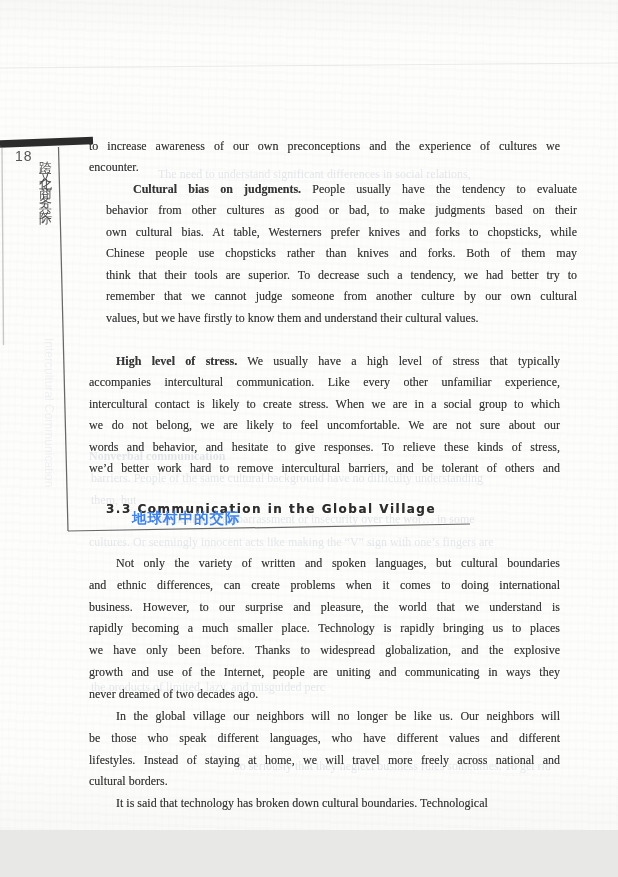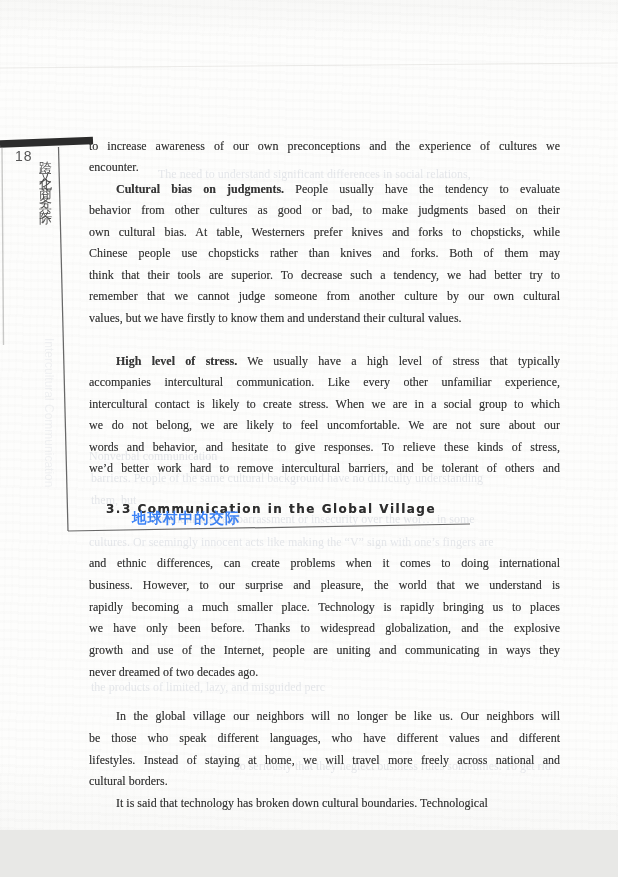--- a/index.html
+++ b/index.html
@@ -66,21 +66,21 @@
     font-family:"Liberation Sans", sans-serif;
   }
 
   .ghost{
     position:absolute;
     font-size:12px;color:#9aa3b5;opacity:.24;
     white-space:nowrap;
     filter:blur(.35px);
     pointer-events:none;
   }
-  .ghost.b{font-weight:normal;}
+  .ghost.b{font-weight:bold;}
   .ghost.vert{
     transform-origin:0 0;transform:rotate(90deg);
     opacity:.13;font-family:"Liberation Sans", sans-serif;
   }
 </style>
 </head>
 <body>
 
 <div class="page">
 
@@ -94,38 +94,39 @@
 
   <div class="pagenum">18</div>
 
   <div class="vtitle">跨文化商务交际</div>
 
   <div id="paras">
       <div class="paragraph" style="top: 136px; line-height: 21.45px;">
         <div class="tline">to increase awareness of our own preconceptions and the experience of cultures we</div>
         <div class="tline last">encounter.</div>
       </div>
-      <div class="paragraph" style="top: 179px; line-height: 21.45px;">
+      <div class="paragraph" style="top: 179px; line-height: 21.45px; margin-left: 17px;">
         <div class="tline" style="text-indent: 27px;"><span class="blead">Cultural bias on judgments.</span> People usually have the tendency to evaluate</div>
         <div class="tline">behavior from other cultures as good or bad, to make judgments based on their</div>
         <div class="tline">own cultural bias. At table, Westerners prefer knives and forks to chopsticks, while</div>
         <div class="tline">Chinese people use chopsticks rather than knives and forks. Both of them may</div>
         <div class="tline">think that their tools are superior. To decrease such a tendency, we had better try to</div>
         <div class="tline">remember that we cannot judge someone from another culture by our own cultural</div>
         <div class="tline last">values, but we have firstly to know them and understand their cultural values.</div>
       </div>
       <div class="paragraph" style="top: 329px; line-height: 21.45px; margin-top: 22px;">
         <div class="tline" style="text-indent: 27px;"><span class="blead">High level of stress.</span> We usually have a high level of stress that typically</div>
         <div class="tline">accompanies intercultural communication. Like every other unfamiliar experience,</div>
         <div class="tline">intercultural contact is likely to create stress. When we are in a social group to which</div>
         <div class="tline">we do not belong, we are likely to feel uncomfortable. We are not sure about our</div>
         <div class="tline">words and behavior, and hesitate to give responses. To relieve these kinds of stress,</div>
         <div class="tline">we’d better work hard to remove intercultural barriers, and be tolerant of others and</div>
       </div>
       <div class="paragraph" style="top: 553px; line-height: 21.8px;">
+        <div class="tline" style="text-indent: 27px;">Not only the variety of written and spoken languages, but cultural boundaries</div>
         <div class="tline">and ethnic differences, can create problems when it comes to doing international</div>
         <div class="tline">business. However, to our surprise and pleasure, the world that we understand is</div>
         <div class="tline">rapidly becoming a much smaller place. Technology is rapidly bringing us to places</div>
         <div class="tline">we have only been before. Thanks to widespread globalization, and the explosive</div>
         <div class="tline">growth and use of the Internet, people are uniting and communicating in ways they</div>
         <div class="tline last">never dreamed of two decades ago.</div>
       </div>
       <div class="paragraph" style="top: 706px; line-height: 21.8px;">
         <div class="tline" style="text-indent: 27px;">In the global village our neighbors will no longer be like us. Our neighbors will</div>
         <div class="tline">be those who speak different languages, who have different values and different</div>

